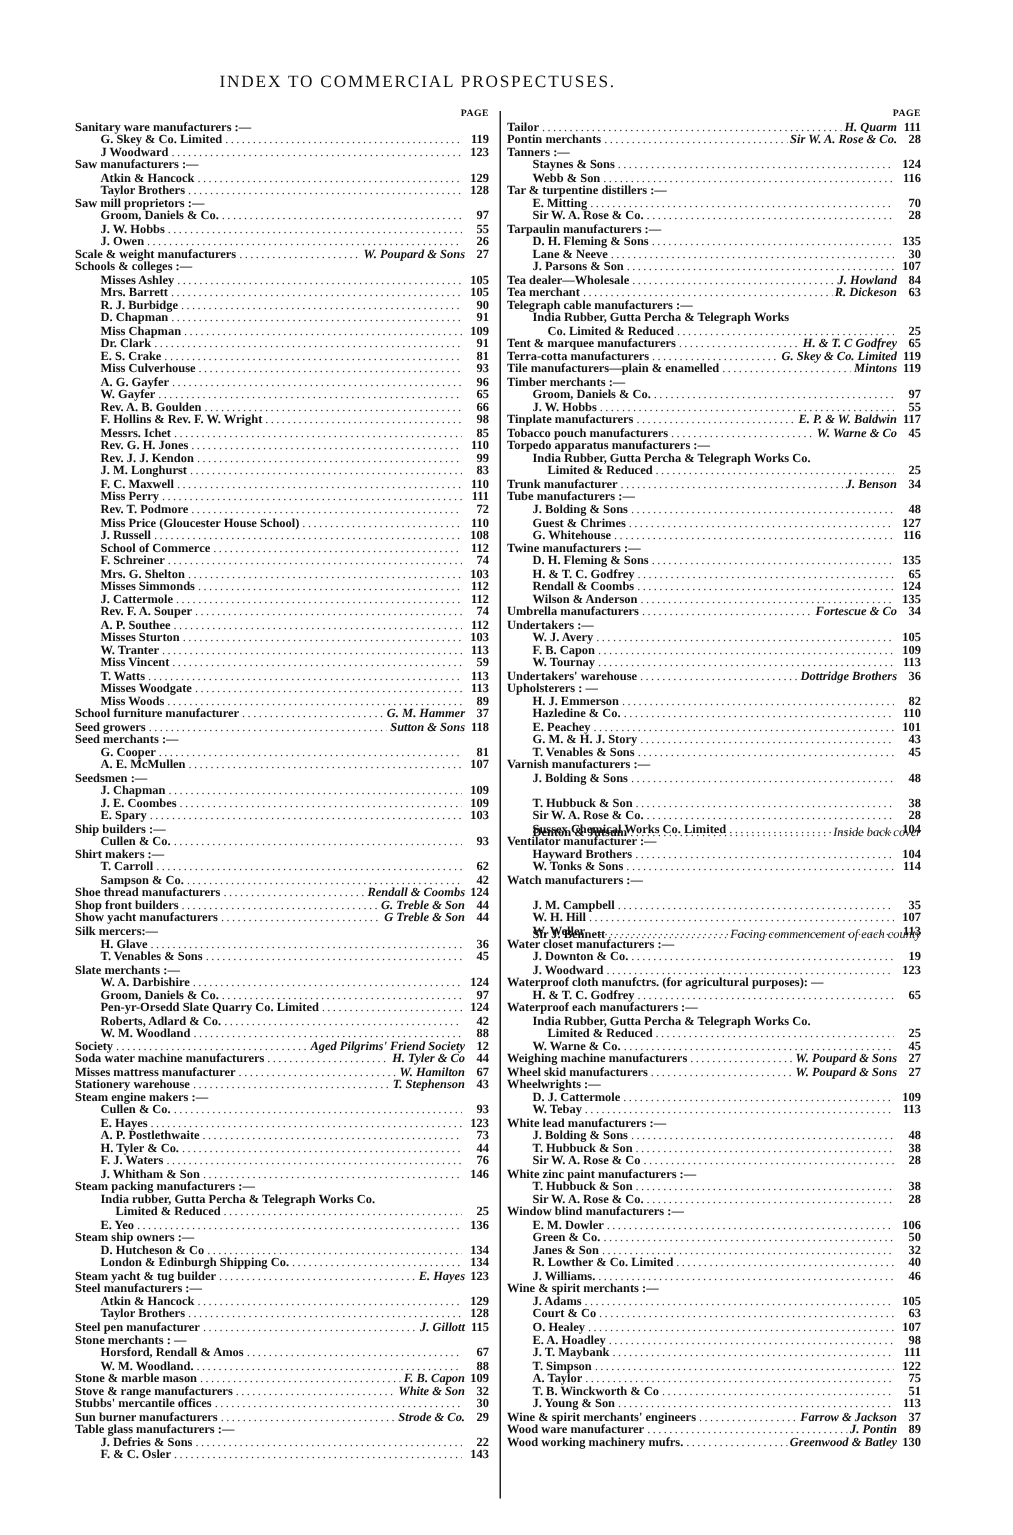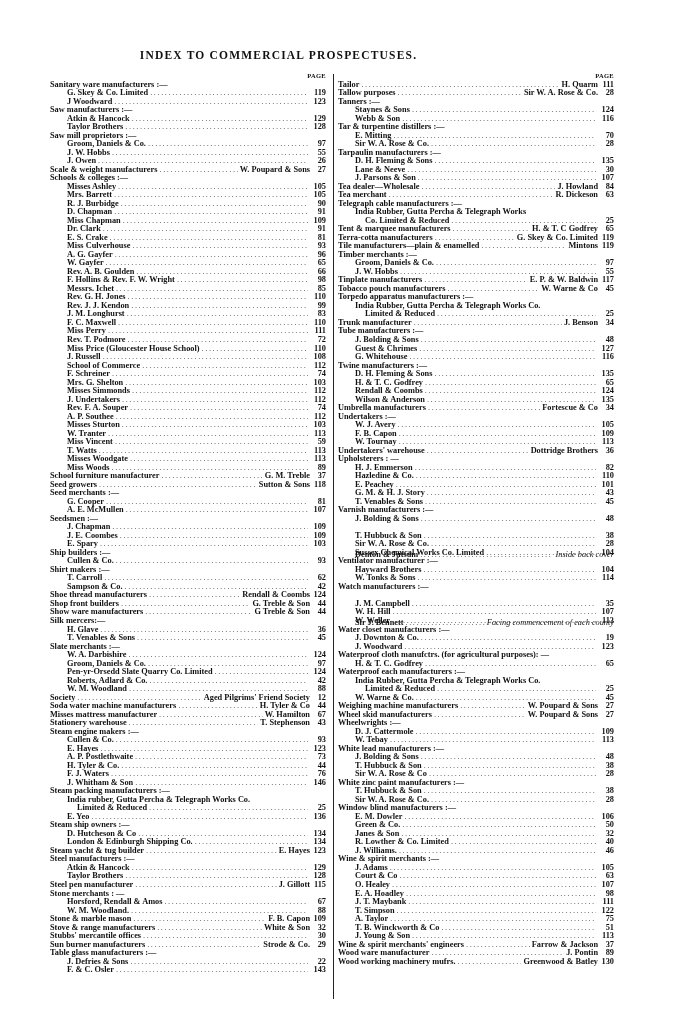--- a/index.html
+++ b/index.html
@@ -3,21 +3,21 @@
 <meta charset="utf-8">
 <style>
   html, body { margin: 0; padding: 0; background: #ffffff; }
   body {
     width: 675px; height: 1023px; overflow: hidden; position: relative;
     font-family: "Liberation Serif", "DejaVu Serif", serif;
     color: #111;
   }
   .title {
     position: absolute; top: 49px; left: 0; width: 557px; text-align: center;
-    font-size: 11.5px; letter-spacing: 1.2px; font-weight: bold;
+    font-size: 11.5px; letter-spacing: 1.2px; font-weight: normal;
   }
   .col {
     position: absolute; top: 72px; width: 276px;
     font-size: 8.3px; line-height: 8.52px; font-weight: bold;
   }
   .col.left { left: 50px; }
   .col.right { left: 338px; width: 276px; }
   .rule {
     position: absolute; left: 333px; top: 74px; width: 1px; height: 925px; background: #222;
   }
@@ -27,21 +27,21 @@
   .row { display: flex; align-items: baseline; white-space: nowrap; height: 8.52px; }
   .row.heading { }
   .row.indent .name { padding-left: 17px; }
   .row.indent2 .name { padding-left: 27px; }
   .name { flex: 0 0 auto; }
   .dots {
     flex: 1 1 auto; overflow: hidden; margin: 0 2px; letter-spacing: 1.6px; font-weight: normal;
     color: #333;
   }
   .dots::before { content: "......................................................................................................................................................"; }
-  .firm { flex: 0 0 auto; }
+  .firm { flex: 0 0 auto; font-style: italic; }
   .pg { flex: 0 0 16px; text-align: right; }
   .pg.italic, .firm.italic { font-style: italic; font-weight: normal; }
   .pg.wide { flex: 0 0 auto; margin-top: 28px; }
 </style>
 </head>
 <body>
 
 <div class="title">INDEX TO COMMERCIAL PROSPECTUSES.</div>
 
 <div class="col left">
@@ -219,21 +219,21 @@
         <span class="name">Mrs. G. Shelton</span>
         <span class="dots"></span>
         <span class="pg">103</span>
       </div>
       <div class="row indent">
         <span class="name">Misses Simmonds</span>
         <span class="dots"></span>
         <span class="pg">112</span>
       </div>
       <div class="row indent">
-        <span class="name">J. Undertakers</span>
+        <span class="name">J. Cattermole</span>
         <span class="dots"></span>
         <span class="pg">112</span>
       </div>
       <div class="row indent">
         <span class="name">Rev. F. A. Souper</span>
         <span class="dots"></span>
         <span class="pg">74</span>
       </div>
       <div class="row indent">
         <span class="name">A. P. Southee</span>
@@ -266,21 +266,21 @@
         <span class="pg">113</span>
       </div>
       <div class="row indent">
         <span class="name">Miss Woods</span>
         <span class="dots"></span>
         <span class="pg">89</span>
       </div>
       <div class="row">
         <span class="name">School furniture manufacturer</span>
         <span class="dots"></span>
-        <span class="firm">G. M. Treble</span>
+        <span class="firm">G. M. Hammer</span>
         <span class="pg">37</span>
       </div>
       <div class="row">
         <span class="name">Seed growers</span>
         <span class="dots"></span>
         <span class="firm">Sutton &amp; Sons</span>
         <span class="pg">118</span>
       </div>
       <div class="row heading">
         <span class="name">Seed merchants :—</span>
@@ -340,21 +340,21 @@
         <span class="firm">Rendall &amp; Coombs</span>
         <span class="pg">124</span>
       </div>
       <div class="row">
         <span class="name">Shop front builders</span>
         <span class="dots"></span>
         <span class="firm">G. Treble &amp; Son</span>
         <span class="pg">44</span>
       </div>
       <div class="row">
-        <span class="name">Show ware manufacturers</span>
+        <span class="name">Show yacht manufacturers</span>
         <span class="dots"></span>
         <span class="firm">G Treble &amp; Son</span>
         <span class="pg">44</span>
       </div>
       <div class="row heading">
         <span class="name">Silk mercers:—</span>
       </div>
       <div class="row indent">
         <span class="name">H. Glave</span>
         <span class="dots"></span>
@@ -561,21 +561,21 @@
 <div class="col right">
   <div class="page-head">PAGE</div>
   <div id="right-list">
       <div class="row">
         <span class="name">Tailor</span>
         <span class="dots"></span>
         <span class="firm">H. Quarm</span>
         <span class="pg">111</span>
       </div>
       <div class="row">
-        <span class="name">Tallow purposes</span>
+        <span class="name">Pontin merchants</span>
         <span class="dots"></span>
         <span class="firm">Sir W. A. Rose &amp; Co.</span>
         <span class="pg">28</span>
       </div>
       <div class="row heading">
         <span class="name">Tanners :—</span>
       </div>
       <div class="row indent">
         <span class="name">Staynes &amp; Sons</span>
         <span class="dots"></span>

